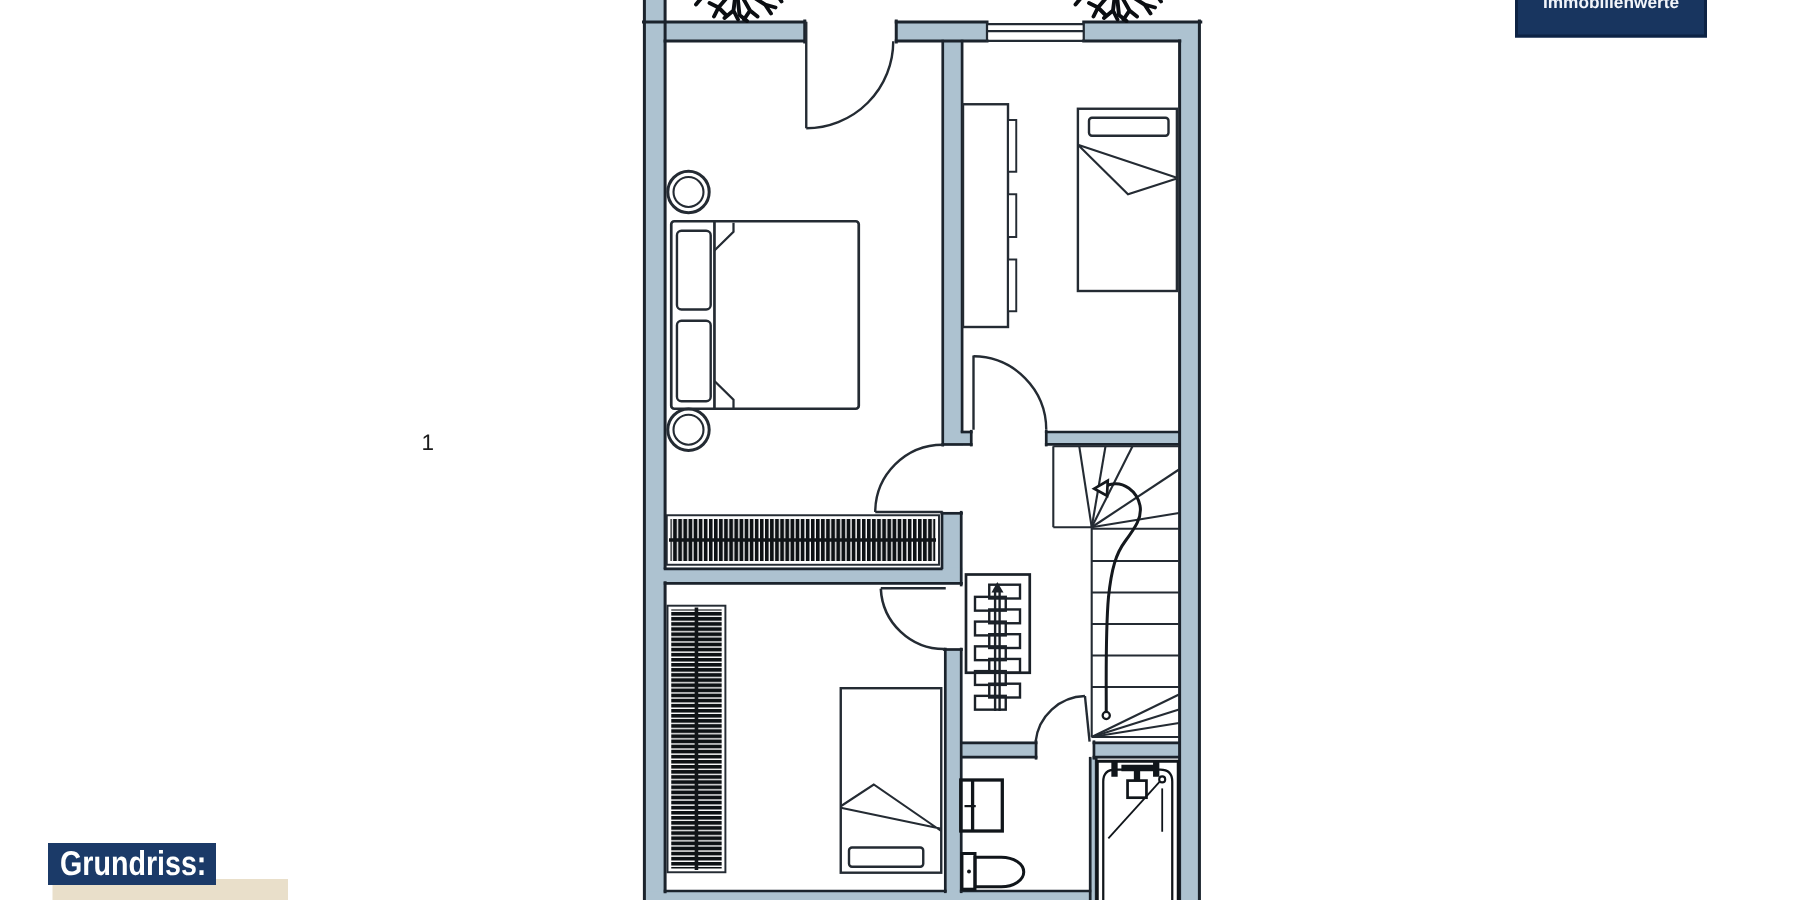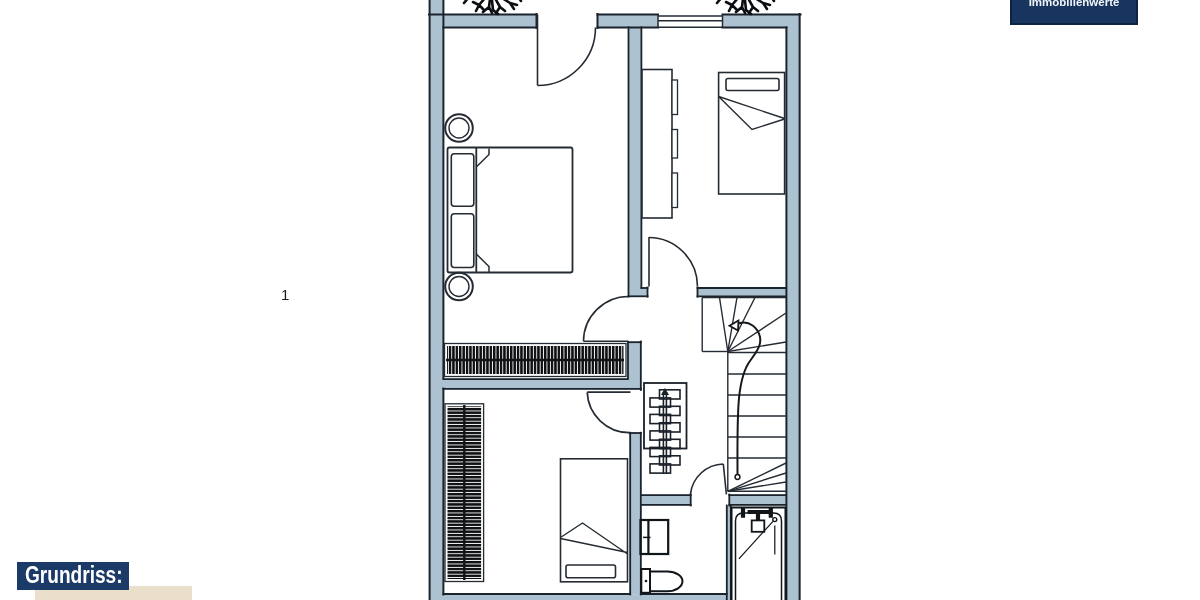--- a/index.html
+++ b/index.html
@@ -288,21 +288,21 @@
     <circle cx="774.8" cy="519.6" r="2" stroke-width="1.4"></circle>
     <line x1="773" y1="521.3" x2="738.9" y2="558.9" stroke-width="1.2"></line>
     <line x1="774.8" y1="525.6" x2="774.8" y2="554.5" stroke-width="1.2"></line>
   </g>
 
   <text x="281" y="300" font-size="15" fill="#1c1c1c" font-family="Liberation Sans, sans-serif">1</text>
 </svg>
 
 <div style="position:absolute;left:35px;top:586px;width:157px;height:14px;background:#e9dfca;"></div>
 
-<div style="position:absolute;left:17px;top:562px;width:112px;height:28px;background:#1b3a68;color:#ffffff;
+<div style="position:absolute;left:32px;top:562px;width:112px;height:28px;background:#1b3a68;color:#ffffff;
   font-weight:bold;font-size:23px;line-height:27px;padding-left:8px;box-sizing:border-box;white-space:nowrap;">
   <span style="display:inline-block;transform:scaleX(0.83);transform-origin:0 50%;">Grundriss:</span></div>
 
 <div style="position:absolute;left:1010px;top:-2px;width:128px;height:27px;background:#18355f;
   border:2px solid #0d2344;box-sizing:border-box;overflow:hidden;">
   <div style="position:absolute;left:0;top:-3px;width:124px;text-align:center;color:#f2f5fa;
     font-weight:bold;font-size:11.5px;line-height:11.5px;">Immobilienwerte</div>
 </div>
 </div>
 

